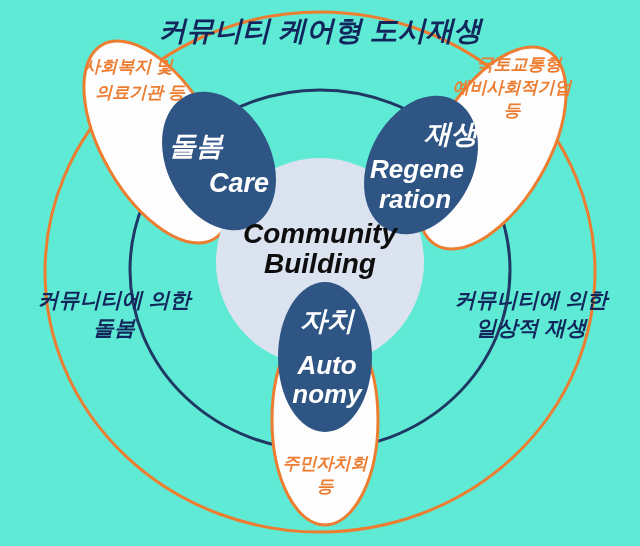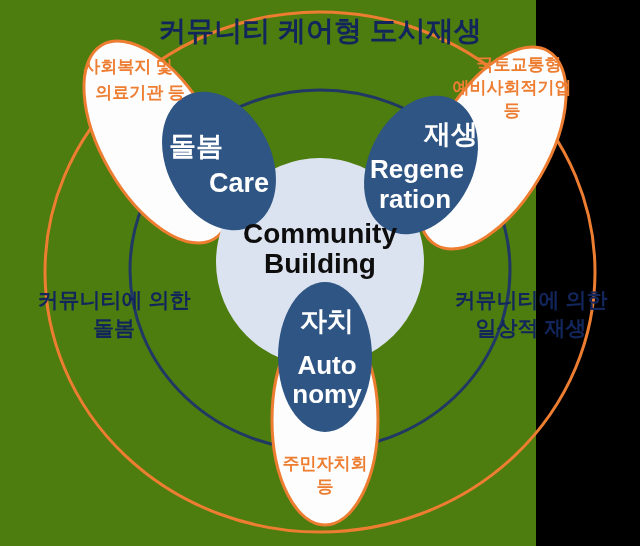--- a/index.html
+++ b/index.html
@@ -8,23 +8,24 @@
     background: #000000;
   }
   body {
     width: 640px;
     height: 546px;
     overflow: hidden;
     font-family: "Liberation Sans", sans-serif;
   }
   #diagram-root {
     position: relative;
-    width: 536px;
+    width: 640px;
     height: 546px;
-    background: #4d7c0f;
+    background: #5eead4;
+    font-style: italic;
   }
   svg.canvas {
     position: absolute;
     top: 0;
     left: 0;
     width: 640px;
     height: 546px;
     display: block;
   }
   .txt {

